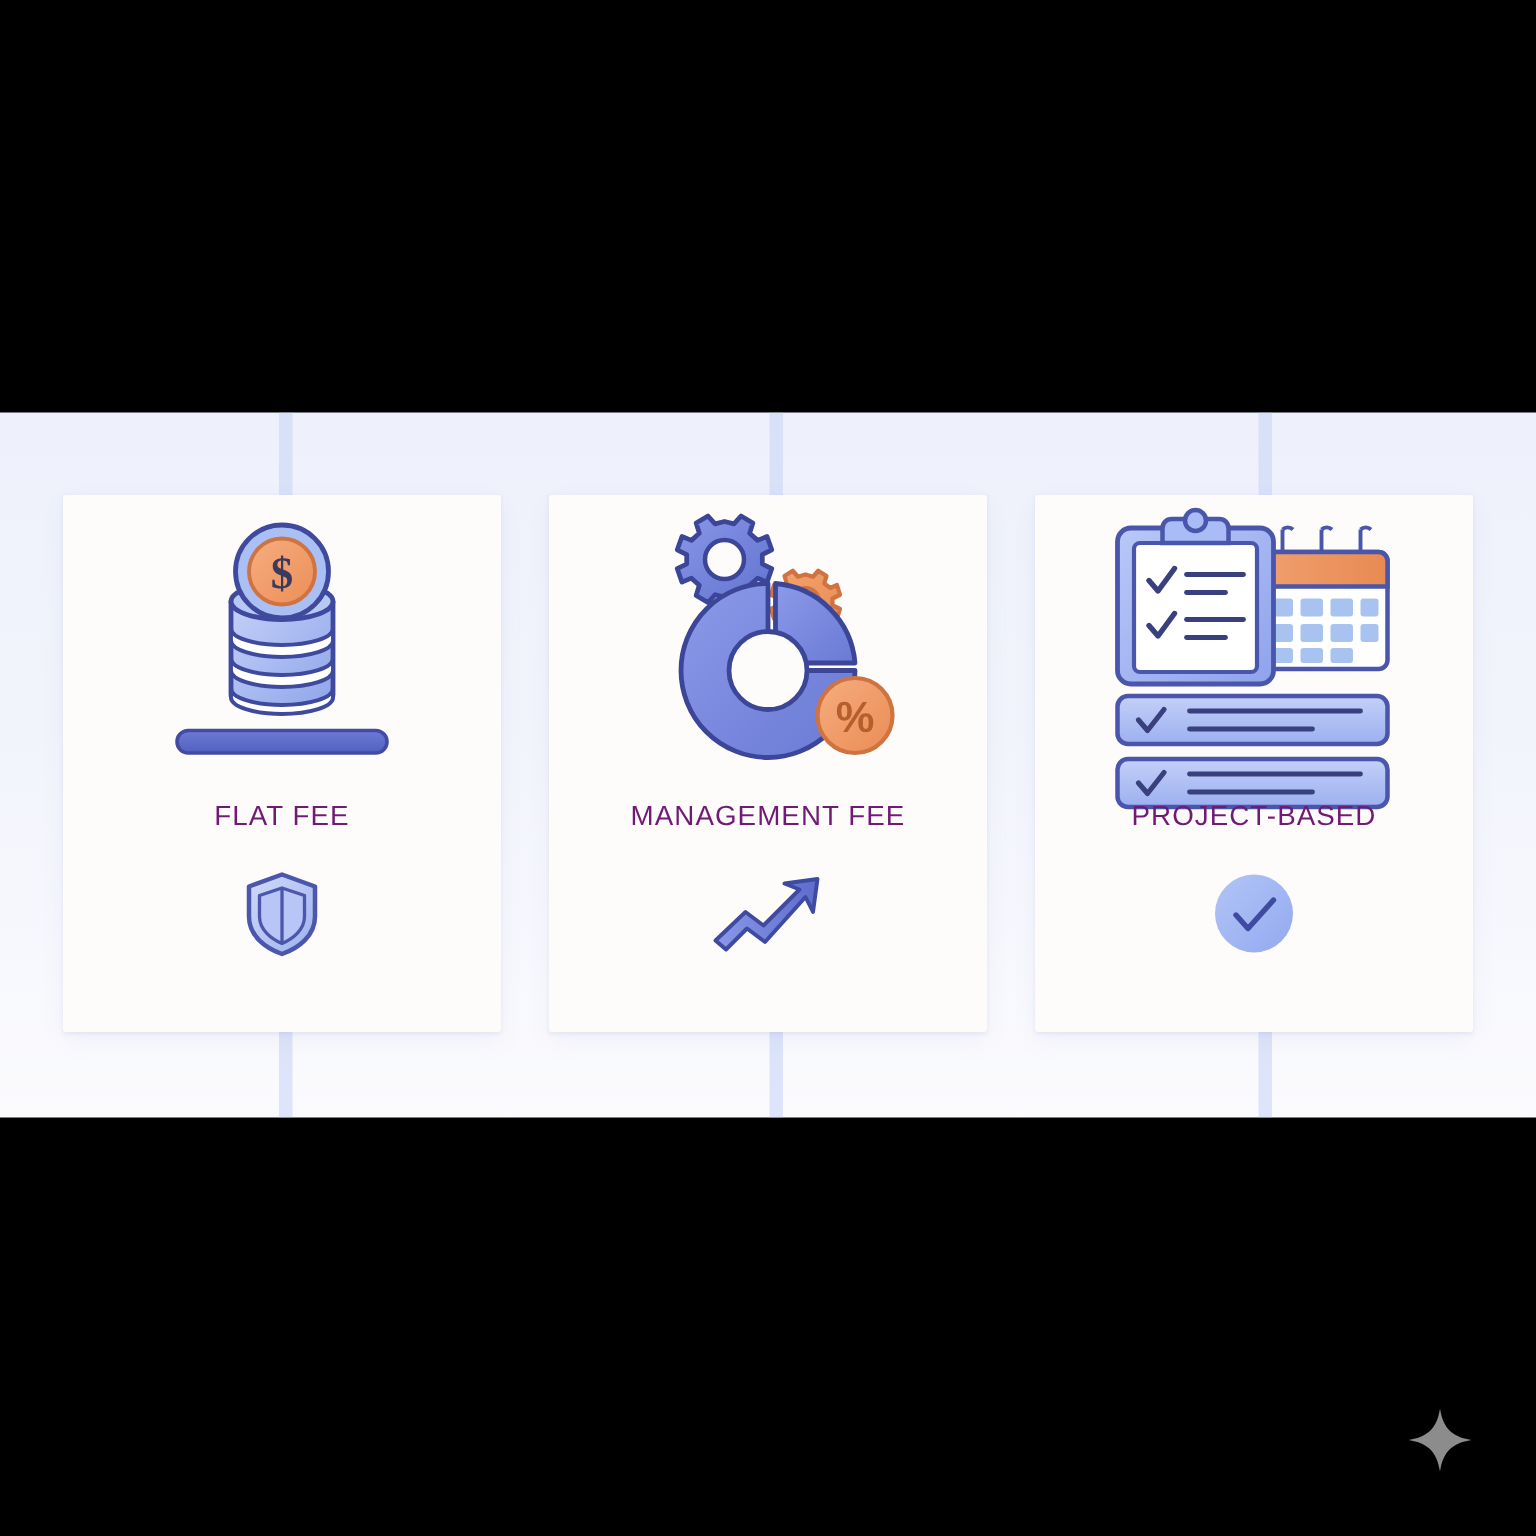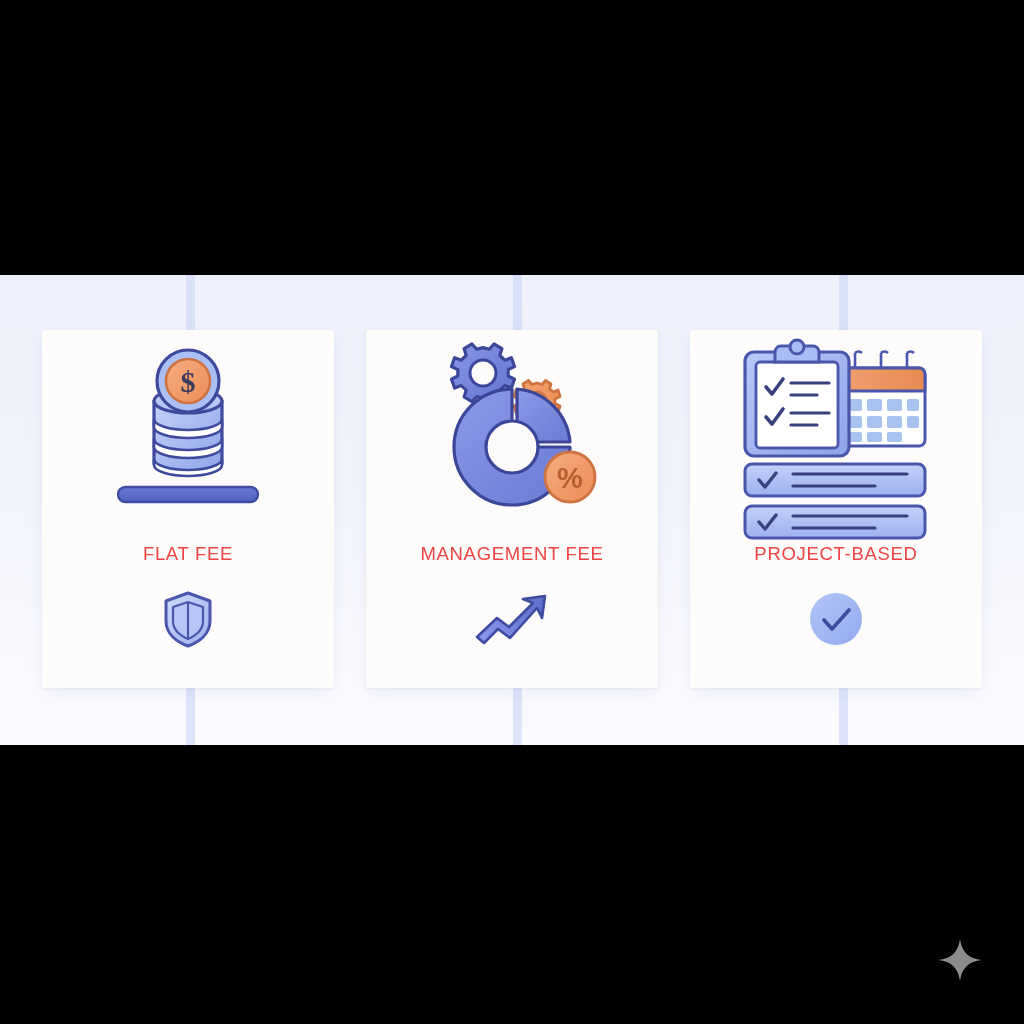--- a/index.html
+++ b/index.html
@@ -72,25 +72,25 @@
     width: 100%;
     display: flex;
     align-items: center;
     justify-content: center;
     padding-top: 4px;
     box-sizing: border-box;
   }
   .card-title {
     font-size: 18.5px;
     letter-spacing: .7px;
-    color: #ef4444;
+    color: #701a75;
     font-weight: 400;
     text-align: center;
     line-height: 1;
-    margin-top: 10px;
+    margin-top: 0;
   }
   .badge {
     margin-top: 26px;
     height: 58px;
     display: flex;
     align-items: center;
     justify-content: center;
   }
 
   svg { display: block; overflow: visible; }

